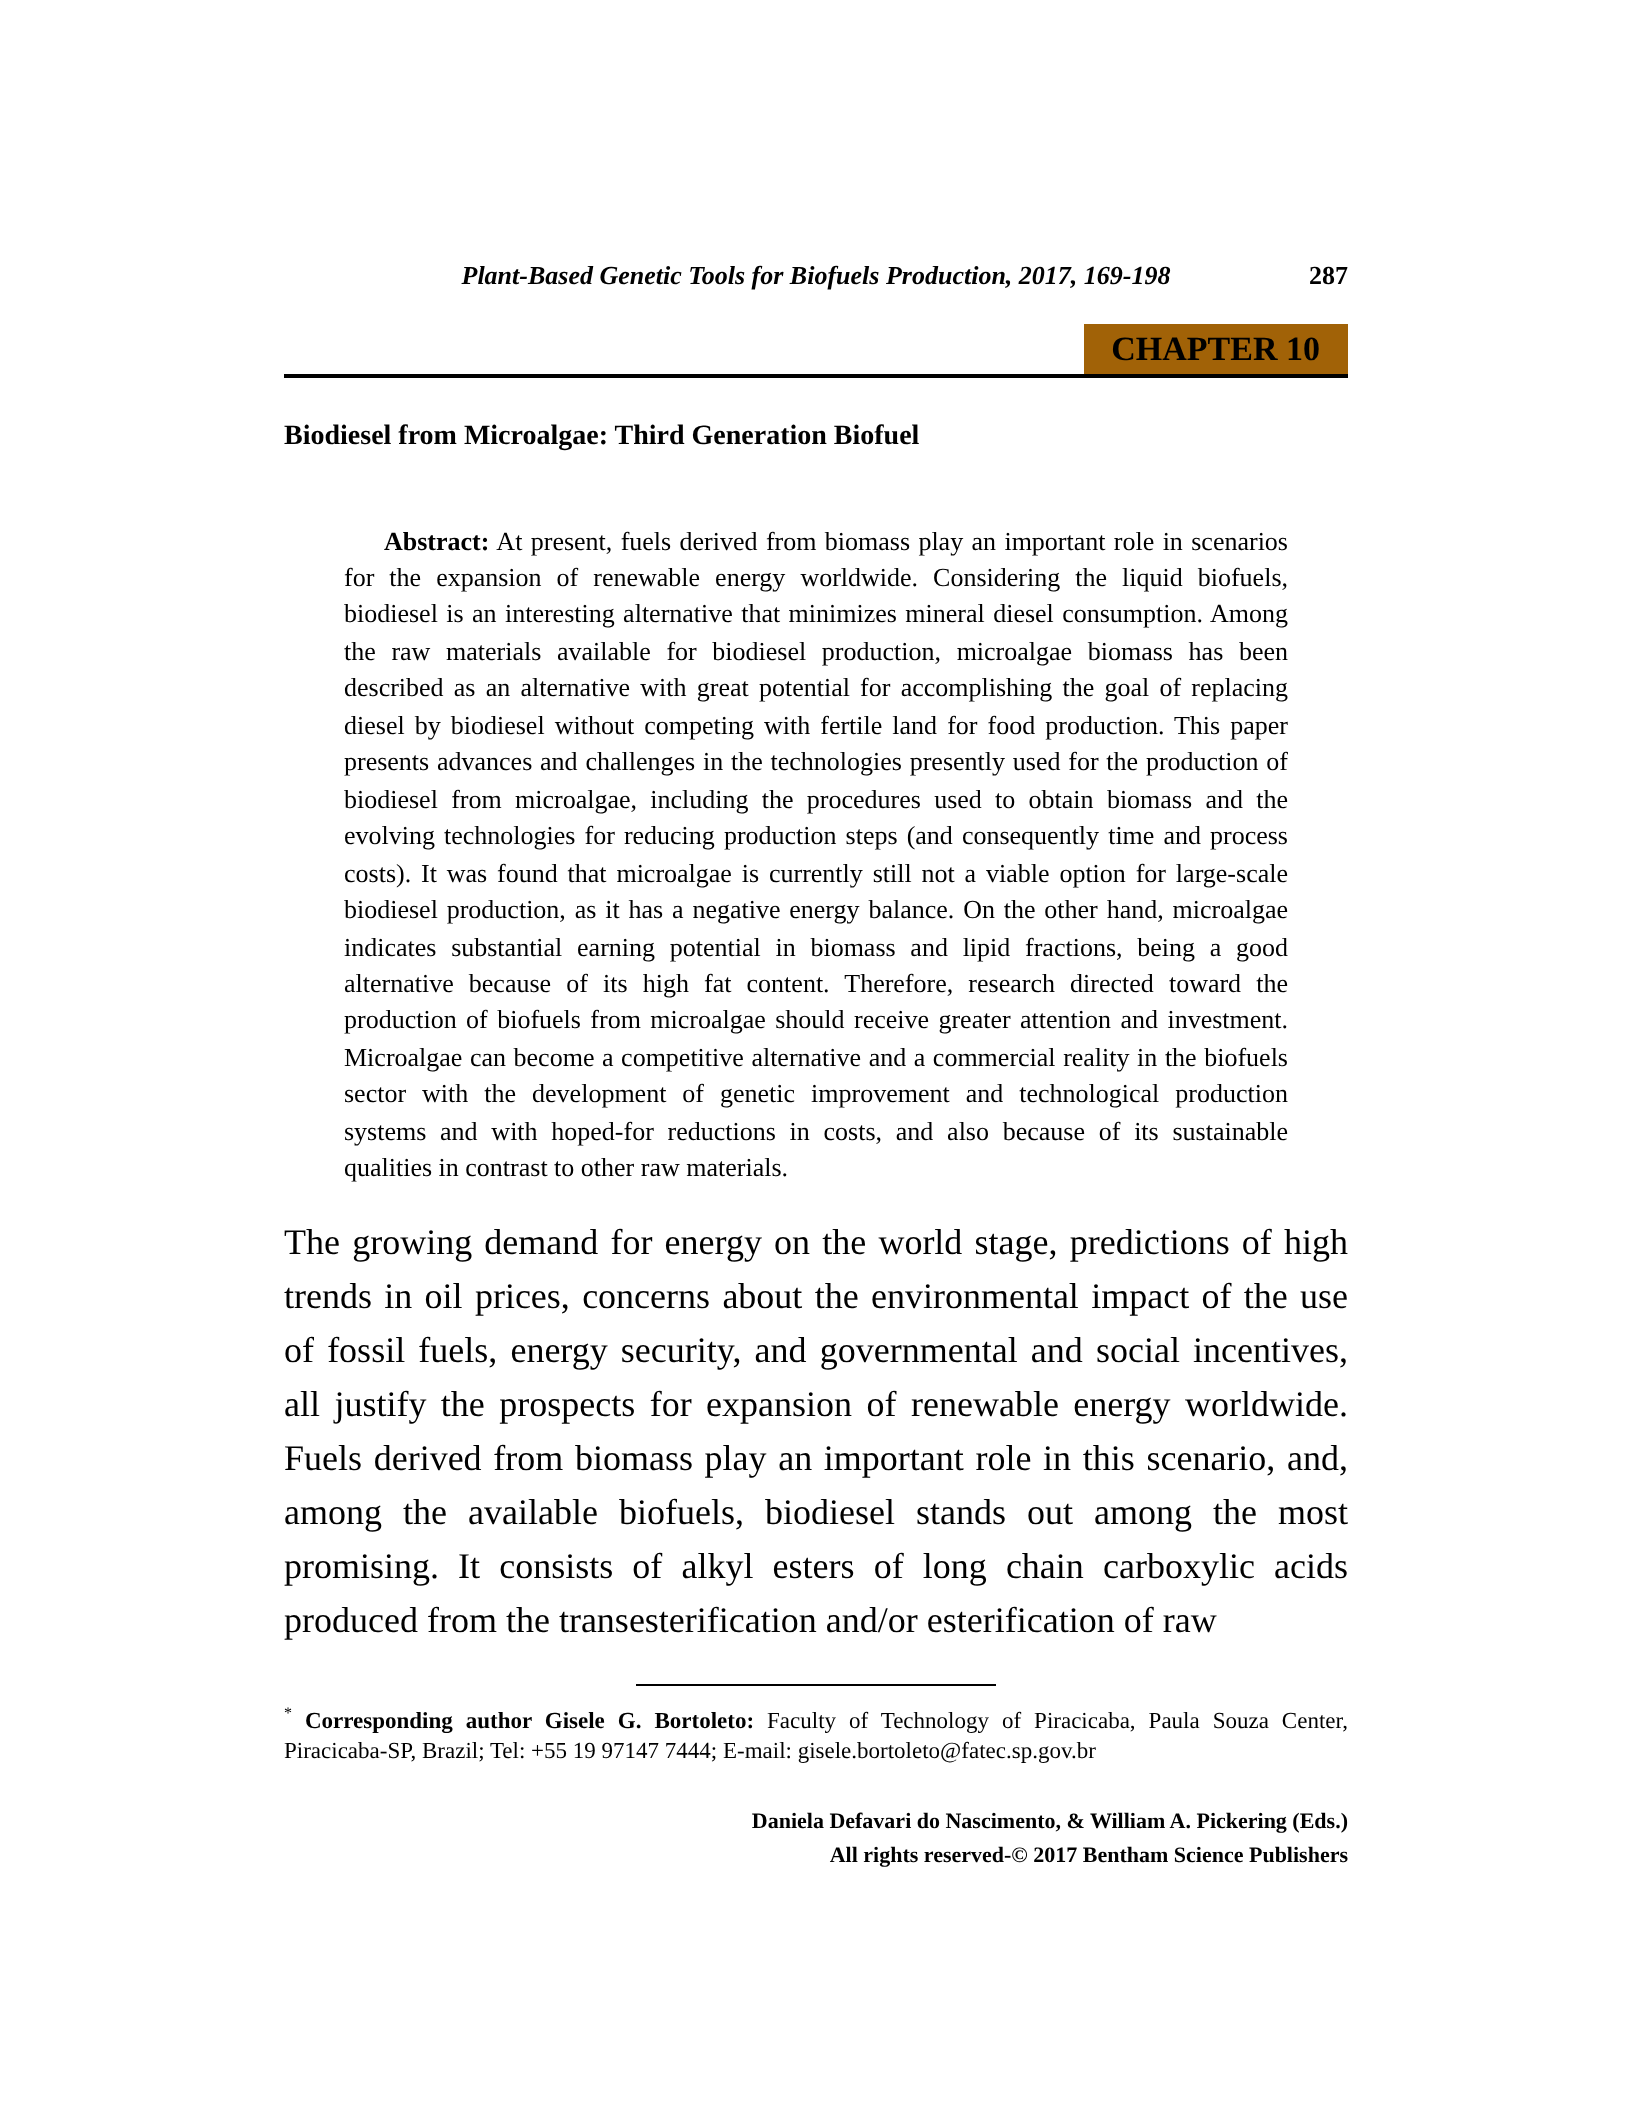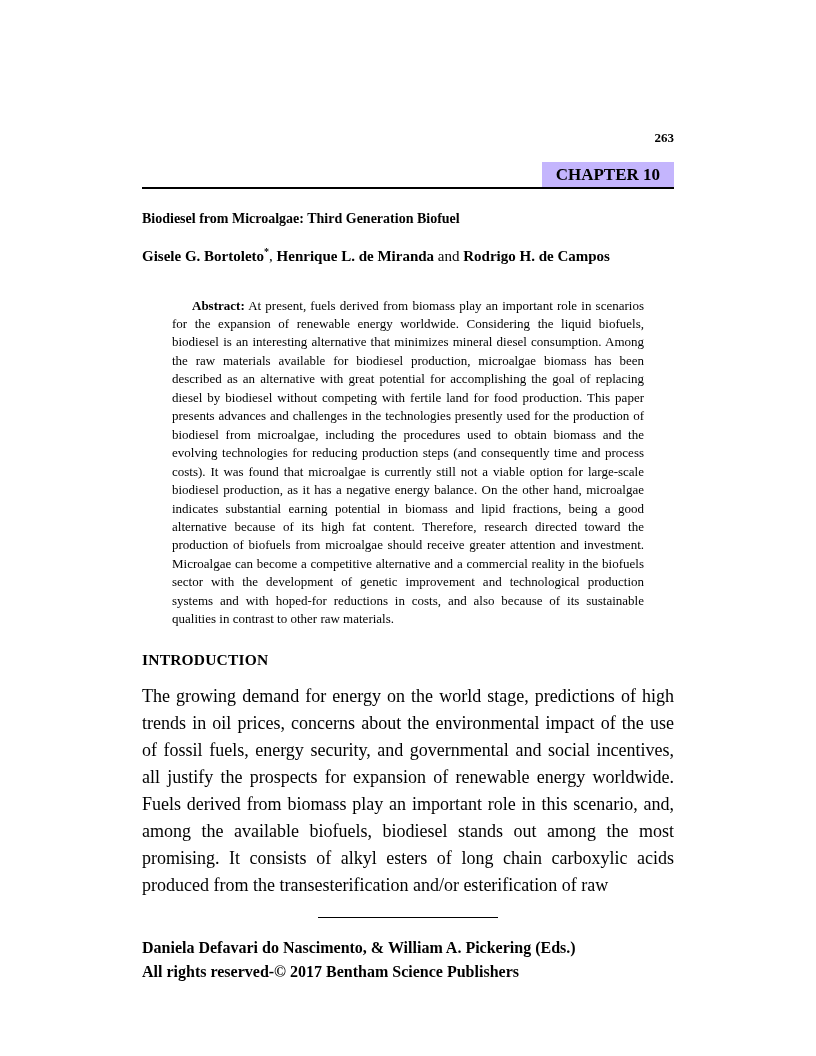--- a/index.html
+++ b/index.html
@@ -97,52 +97,52 @@
   .footnote {
     margin-top: 3px;
     font-size: 11.5px;
     line-height: 1.38;
     text-align: justify;
   }
   .footnote .fn-bold { font-weight: bold; }
   .footnote sup { font-size: 8px; }
   .page-footer {
     margin-top: 18px;
-    text-align: left;
-    font-size: 16px;
+    text-align: right;
+    font-size: 11px;
     font-weight: bold;
     line-height: 1.5;
   }
 </style>
 </head>
 <body>
 
 <div class="page">
 
   <div class="running-head">
-    <span class="page-num">263</span>
+    <span>Plant-Based Genetic Tools for Biofuels Production, 2017, 169-198</span>
+    <span class="page-num">287</span>
   </div>
 
   <div class="chapter-row">
-    <span class="chapter-badge" style="background: #c4b5fd;">CHAPTER 10</span>
+    <span class="chapter-badge" style="background: #a16207;">CHAPTER 10</span>
   </div>
 
   <h1 class="title">Biodiesel from Microalgae: Third Generation Biofuel</h1>
 
-  <p class="authors"><strong><span>Gisele G. Bortoleto</span><sup>*</sup></strong><span>, </span><strong>Henrique L. de Miranda</strong><span> and </span><strong>Rodrigo H. de Campos</strong></p>
 
 
   <p class="abstract"><span class="abstract-label">Abstract:</span><span> At present, fuels derived from biomass play an important role in scenarios for the expansion of renewable energy worldwide. Considering the liquid biofuels, biodiesel is an interesting alternative that minimizes mineral diesel consumption. Among the raw materials available for biodiesel production, microalgae biomass has been described as an alternative with great potential for accomplishing the goal of replacing diesel by biodiesel without competing with fertile land for food production. This paper presents advances and challenges in the technologies presently used for the production of biodiesel from microalgae, including the procedures used to obtain biomass and the evolving technologies for reducing production steps (and consequently time and process costs). It was found that microalgae is currently still not a viable option for large-scale biodiesel production, as it has a negative energy balance. On the other hand, microalgae indicates substantial earning potential in biomass and lipid fractions, being a good alternative because of its high fat content. Therefore, research directed toward the production of biofuels from microalgae should receive greater attention and investment. Microalgae can become a competitive alternative and a commercial reality in the biofuels sector with the development of genetic improvement and technological production systems and with hoped-for reductions in costs, and also because of its sustainable qualities in contrast to other raw materials.</span></p>
 
 
-  <h2 class="section-heading">INTRODUCTION</h2>
 
   <p class="intro-paragraph">The growing demand for energy on the world stage, predictions of high trends in oil prices, concerns about the environmental impact of the use of fossil fuels, energy security, and governmental and social incentives, all justify the prospects for expansion of renewable energy worldwide. Fuels derived from biomass play an important role in this scenario, and, among the available biofuels, biodiesel stands out among the most promising. It consists of alkyl esters of long chain carboxylic acids produced from the transesterification and/or esterification of raw</p>
 
   <hr class="footnote-rule">
 
+  <p class="footnote"><sup>*</sup><span class="fn-bold"> Corresponding author Gisele G. Bortoleto:</span><span> Faculty of Technology of Piracicaba, Paula Souza Center, Piracicaba-SP, Brazil; Tel: +55 19 97147 7444; E-mail: gisele.bortoleto@fatec.sp.gov.br</span></p>
 
   <div class="page-footer">
     <div>Daniela Defavari do Nascimento, &amp; William A. Pickering (Eds.)</div>
     <div>All rights reserved-© 2017 Bentham Science Publishers</div>
   </div>
 
 </div>
 
 </body></html>

